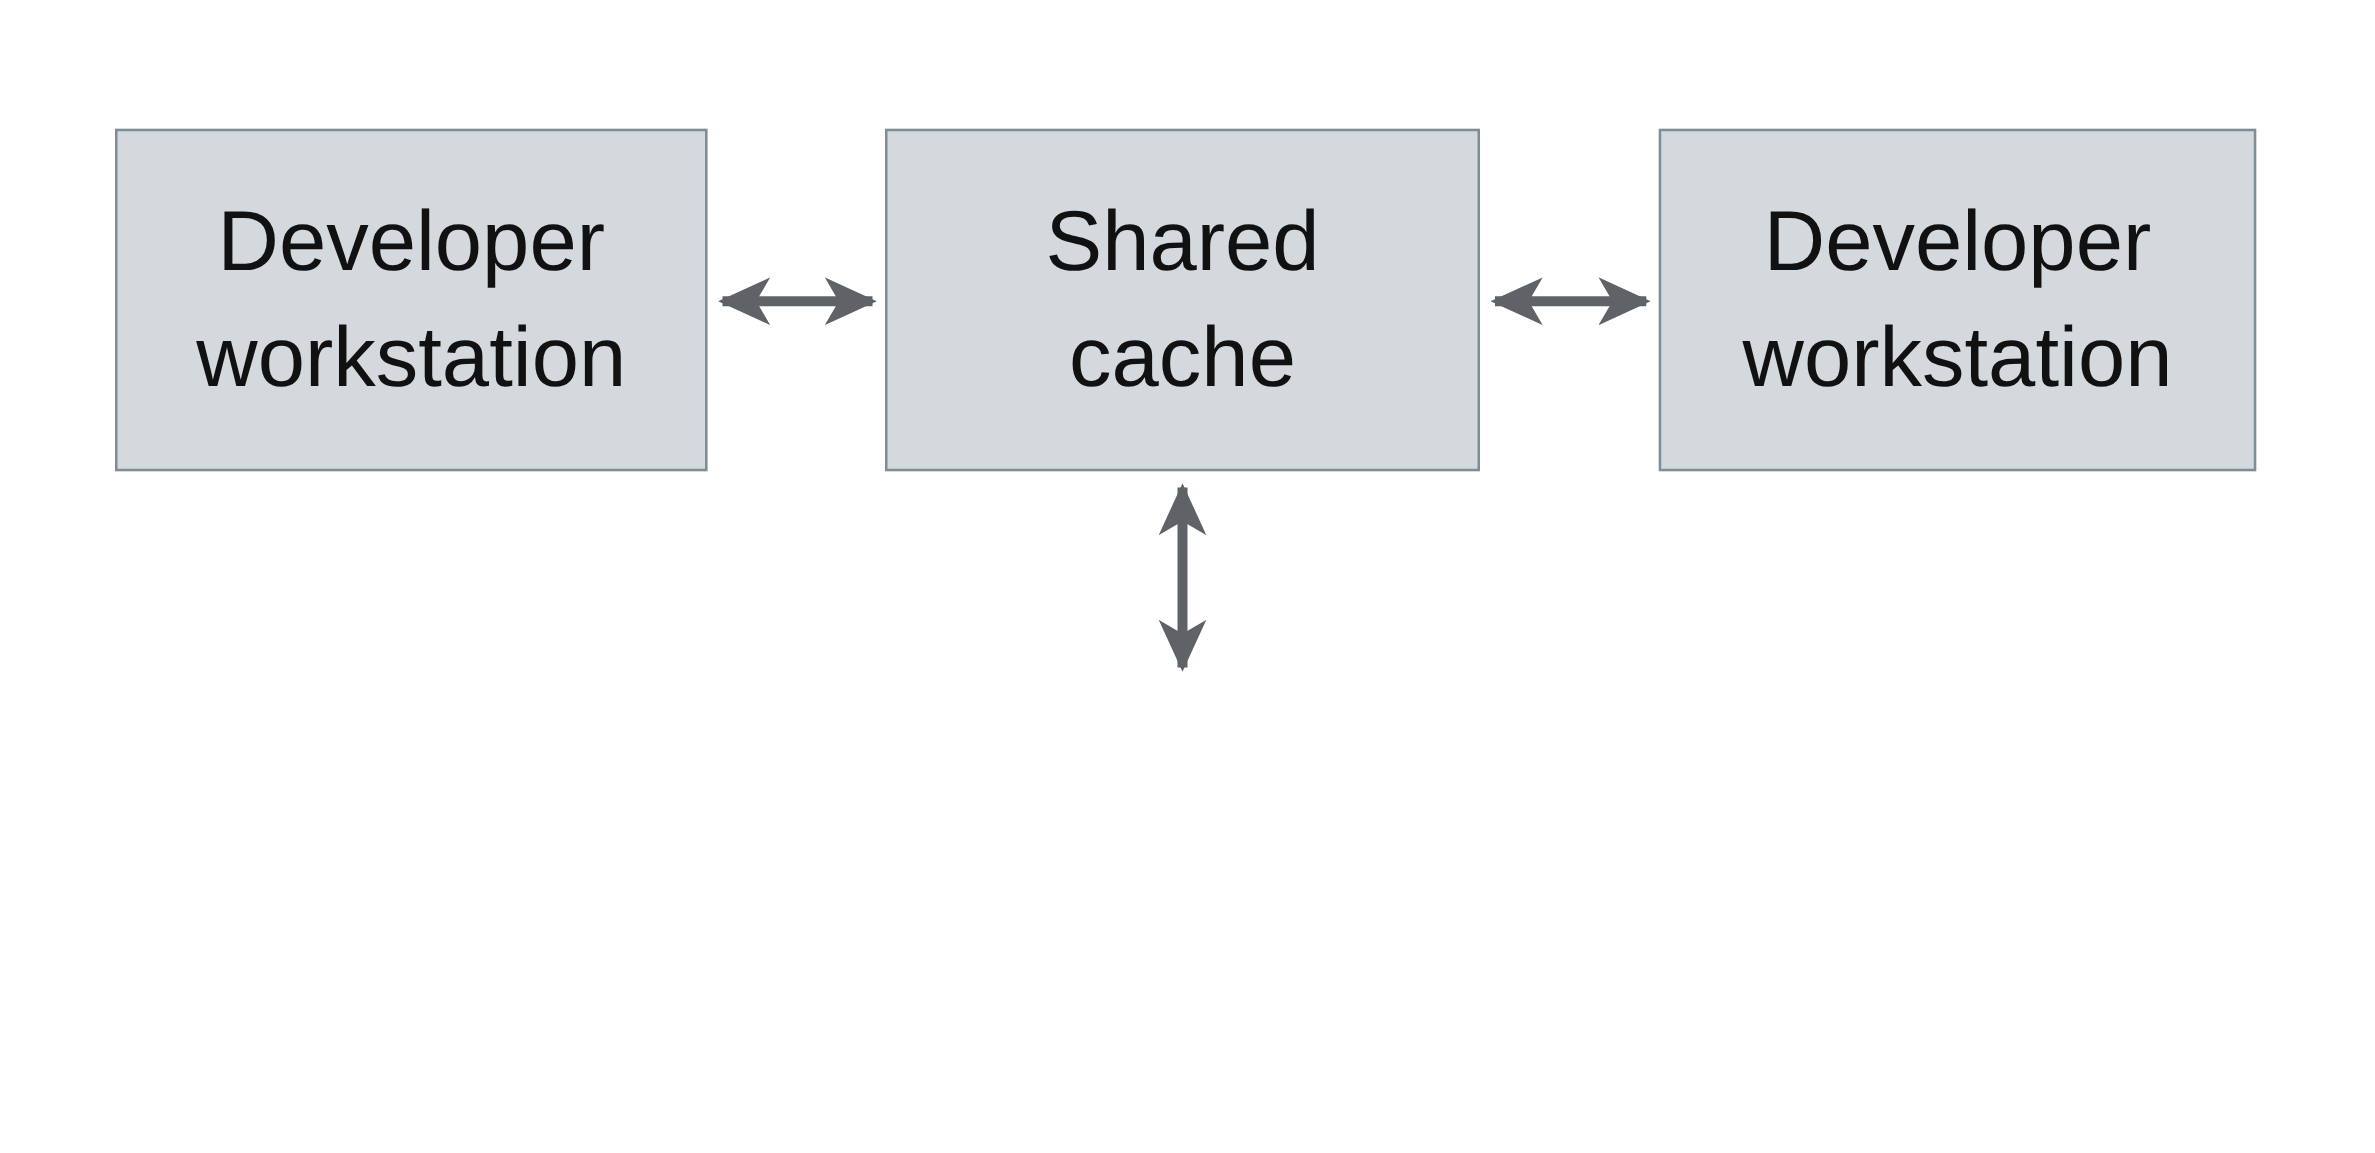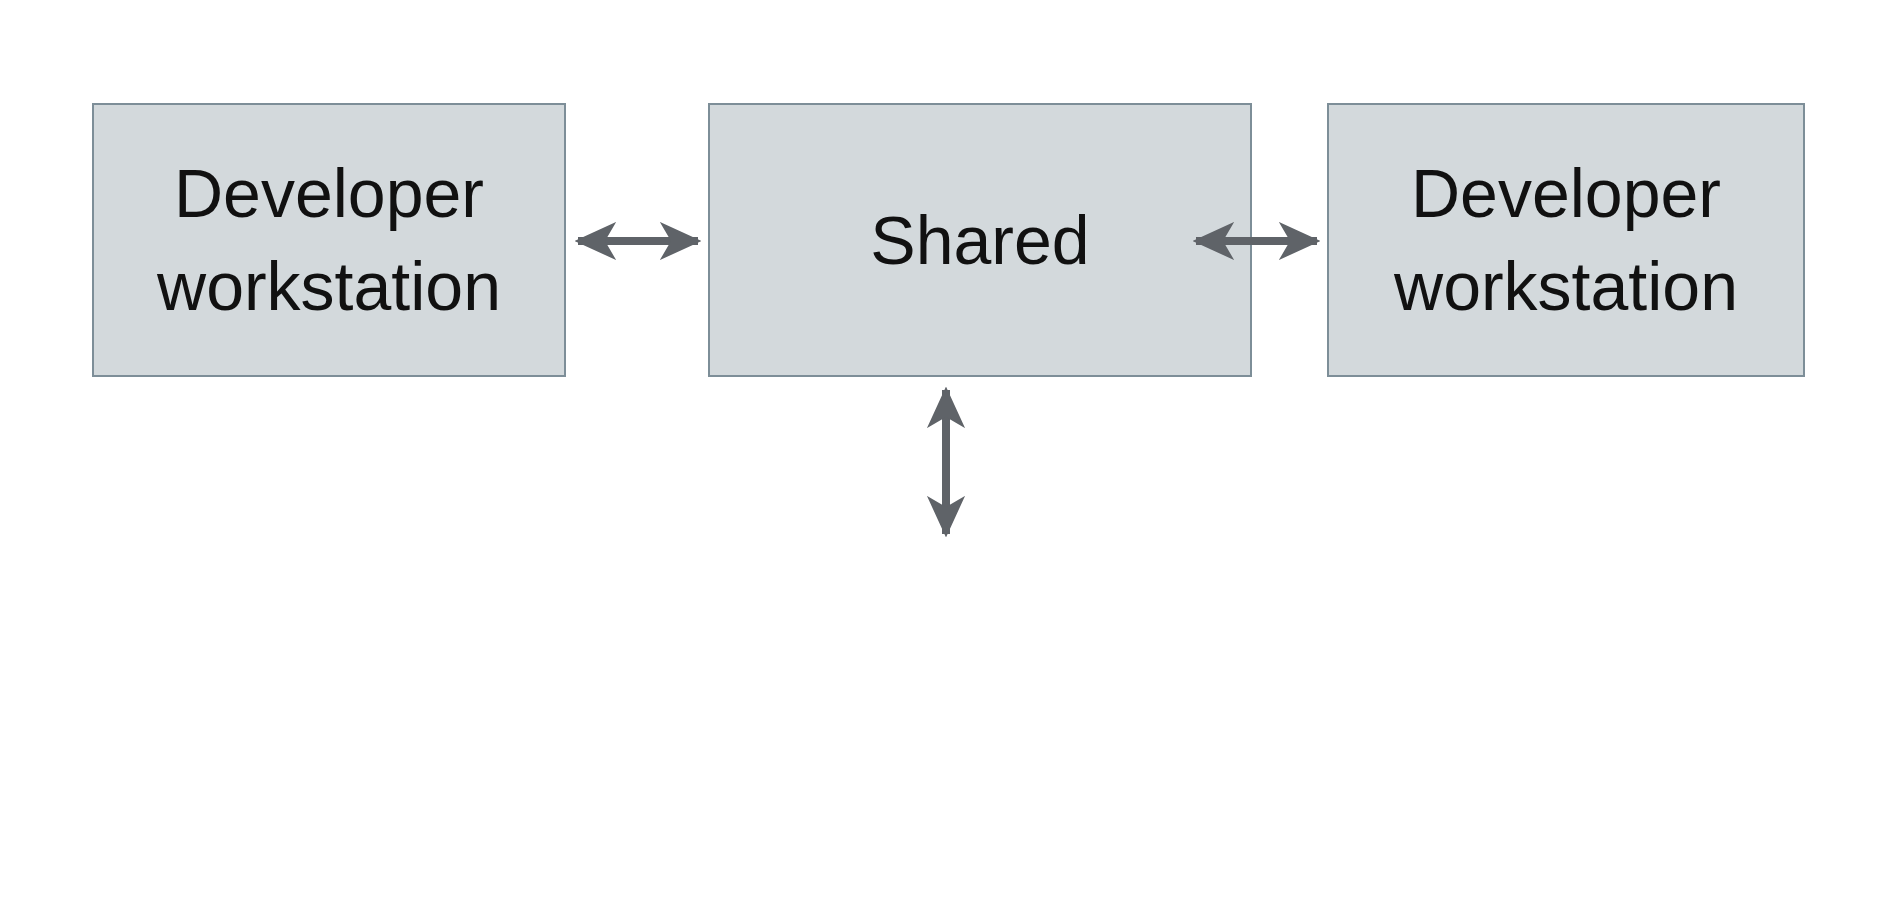--- a/index.html
+++ b/index.html
@@ -27,21 +27,21 @@
     flex-direction: column;
     justify-content: center;
     text-align: center;
     color: var(--text);
     font-size: 68px;
     line-height: 93px;
     letter-spacing: 0px;
   }
   .node span { display: block; white-space: nowrap; }
   #node-dev-left     { left: 92px;   top: 103px; width: 474px; height: 274px; }
-  #node-shared-cache { left: 708px;  top: 103px; width: 544px; height: 274px; }
+  #node-shared-cache { left: 708px;  top: 103px; width: 476px; height: 274px; }
   #node-dev-right    { left: 1327px; top: 103px; width: 478px; height: 274px; }
   #node-ci-server    { left: 708px;  top: 546px; width: 476px; height: 276px; }
   .edges-layer {
     position: absolute;
     left: 0; top: 0;
     width: 1900px; height: 922px;
     pointer-events: none;
   }
 </style>
 </head>
@@ -49,20 +49,21 @@
 
 <div class="canvas">
 
   <div class="node" id="node-dev-left">
     <span>Developer</span>
     <span>workstation</span>
   </div>
 
   <div class="node" id="node-shared-cache">
     <span>Shared</span>
+    <span>cache</span>
   </div>
 
   <div class="node" id="node-dev-right">
     <span>Developer</span>
     <span>workstation</span>
   </div>
 
 
   <svg class="edges-layer" width="1900" height="922" viewBox="0 0 1900 922" xmlns="http://www.w3.org/2000/svg">
     <defs>

